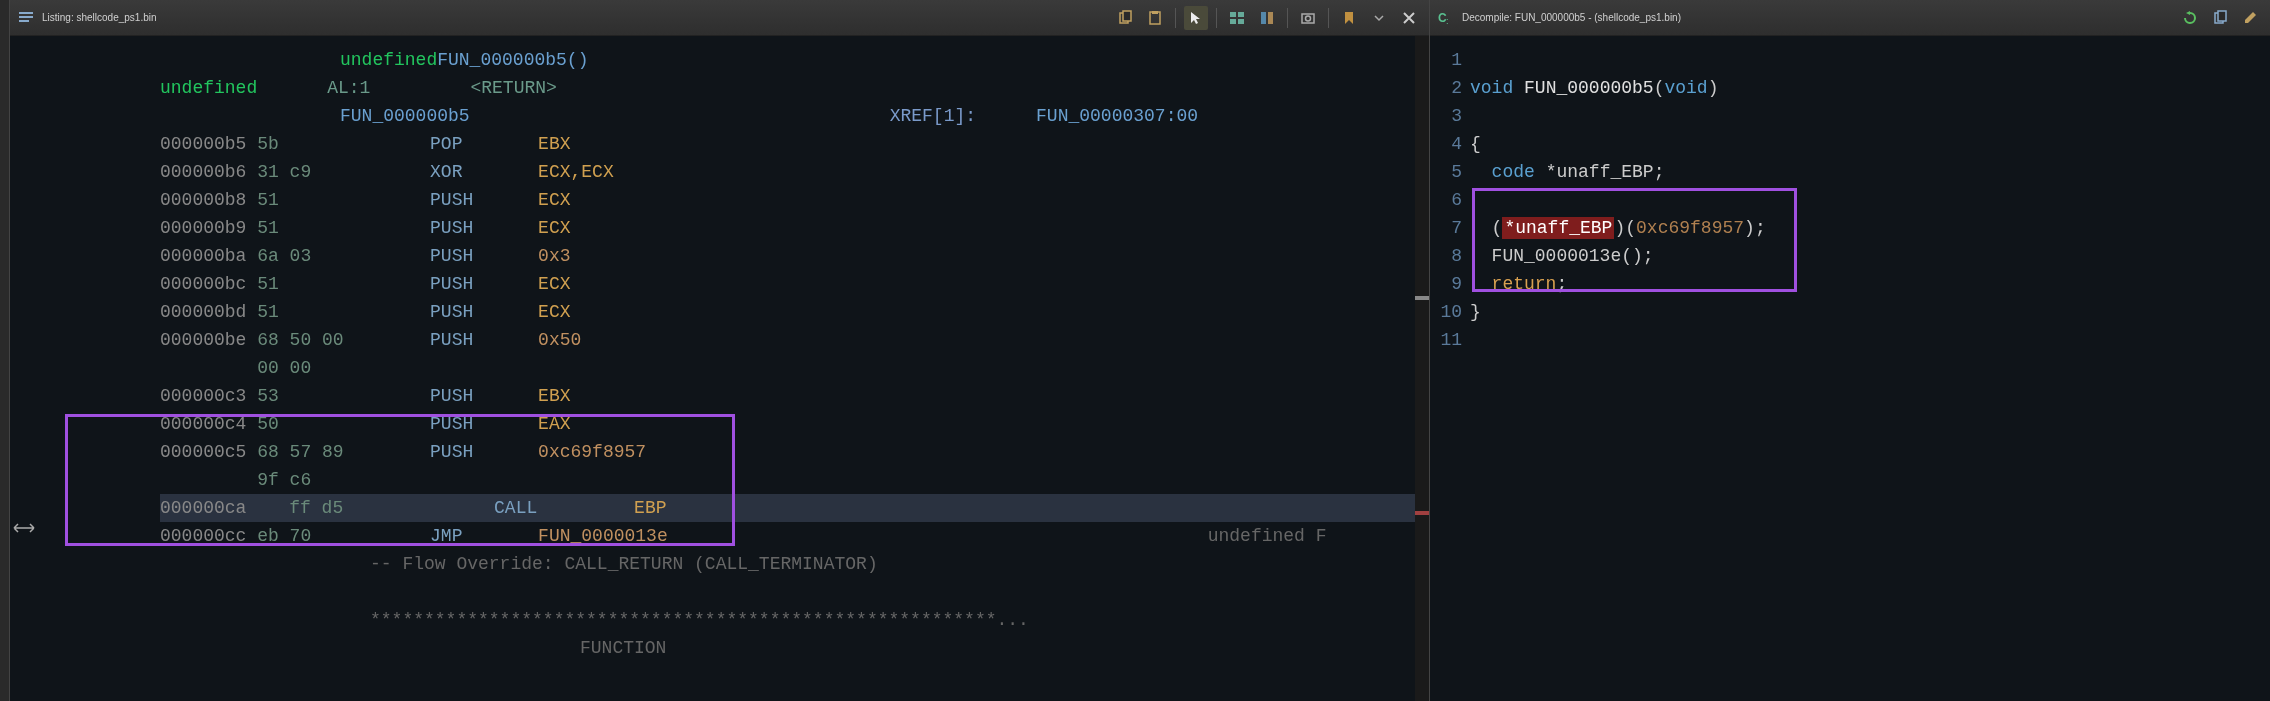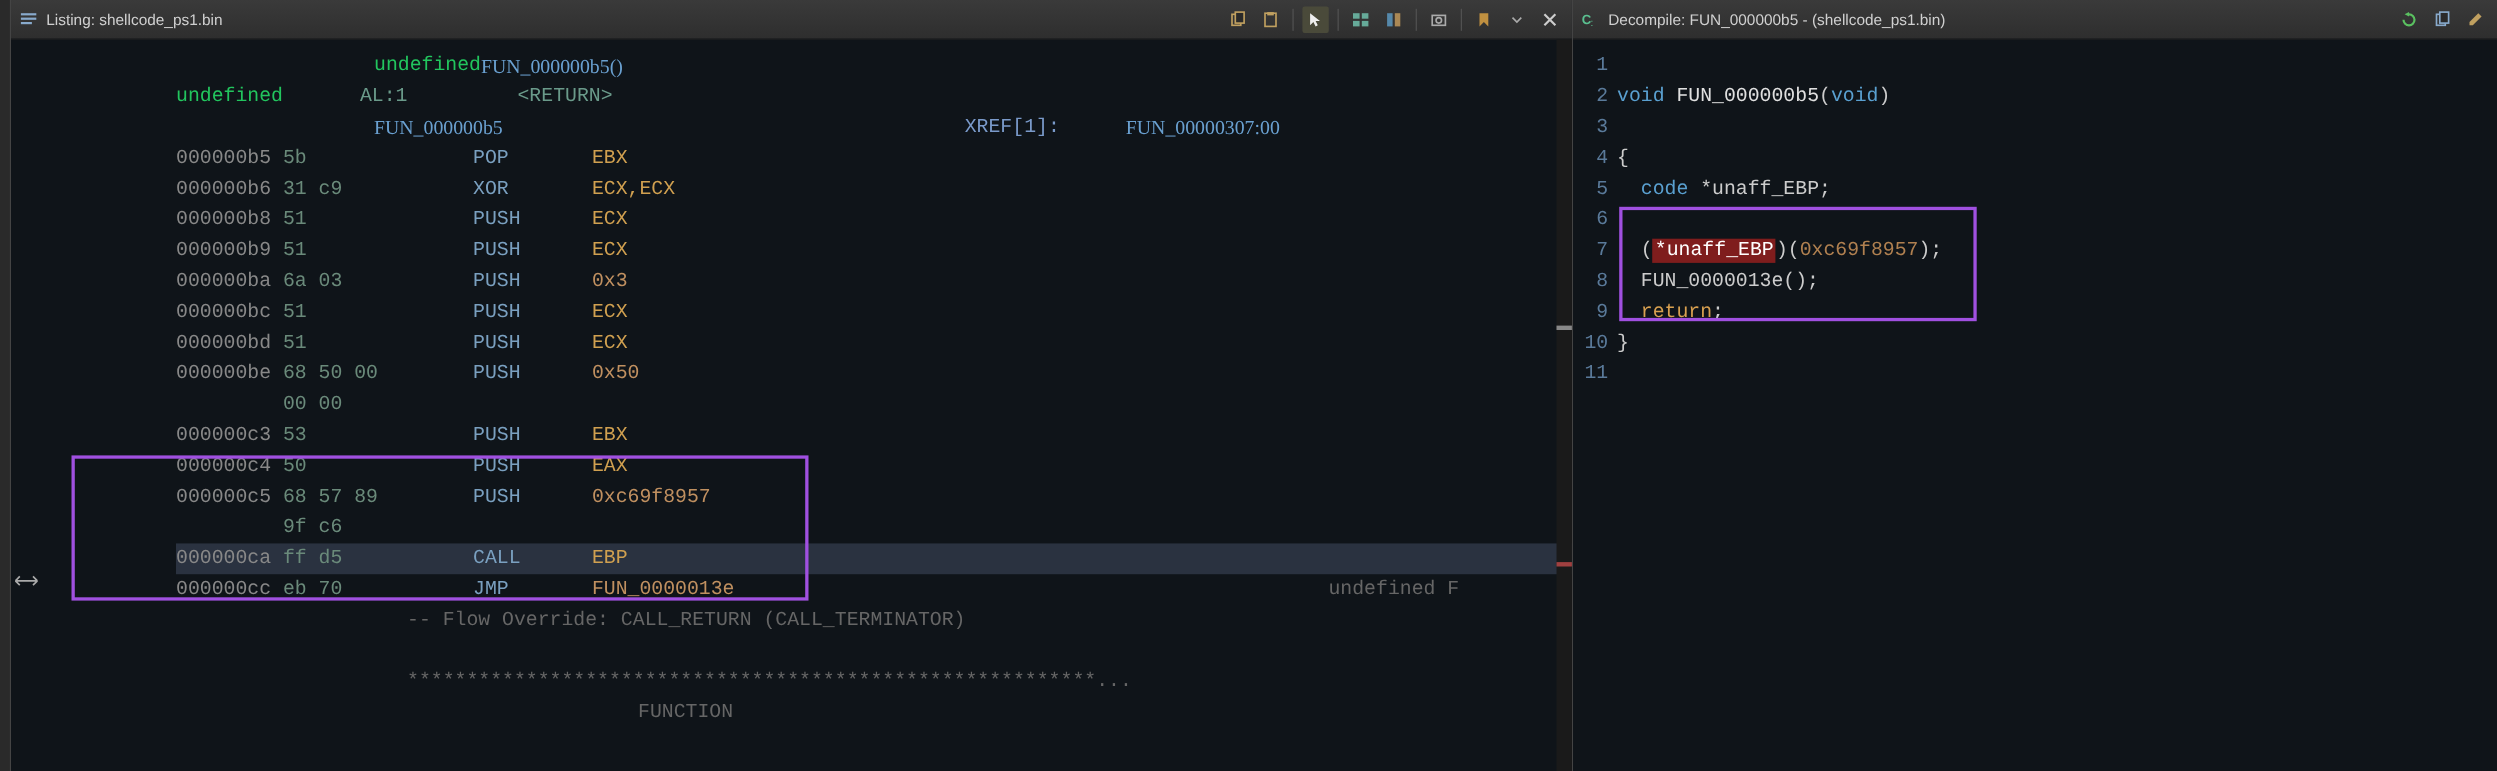--- a/index.html
+++ b/index.html
@@ -3,35 +3,35 @@
 <meta charset="utf-8">
 <style>
 * { margin:0; padding:0; box-sizing:border-box; }
 body { background:#1a1a1a; font-family:'Segoe UI',Arial,sans-serif; font-size:13px; color:#ccc; overflow:hidden; width:2270px; height:701px; }
 .main { display:flex; height:701px; }
 .left-gutter { width:10px; background:#2a2a2a; border-right:1px solid #444; }
 .listing-panel { width:1420px; background:#0f1419; display:flex; flex-direction:column; border-right:1px solid #444; position:relative; }
 .decompile-panel { flex:1; background:#0f1419; display:flex; flex-direction:column; }
 .titlebar { height:36px; background:linear-gradient(#3a3a3a,#2e2e2e); display:flex; align-items:center; padding:0 8px; border-bottom:1px solid #222; }
 .titlebar-icon { width:16px; height:16px; margin-right:8px; display:flex; align-items:center; justify-content:center; }
-.titlebar-title { color:#d0d0d0; font-size:14px; flex:1; }
+.titlebar-title { color:#d0d0d0; font-size:10px; flex:1; }
 .toolbar { display:flex; gap:6px; align-items:center; }
 .tool-btn { width:24px; height:24px; display:flex; align-items:center; justify-content:center; cursor:pointer; border-radius:2px; }
 .tool-sep { width:1px; height:20px; background:#555; margin:0 2px; }
 .code-area { flex:1; font-family:'Consolas','Courier New',monospace; font-size:18px; line-height:28px; padding:10px 0; overflow:auto; position:relative; }
 .listing-code { padding-left:150px; }
 .row { white-space:pre; height:28px; display:flex; align-items:center; }
-.row.hl { background:#2a3240; }
+.row.hl { background:#2a3240;gap:32px; }
 .addr { color:#888; }
 .bytes { color:#6a8a7a; }
 .mnem { color:#7aa0c0; }
 .opnd { color:#c09060;text-align:center; }
 .opnd-reg { color:#d0a050; }
 .kw { color:#22c55e; }
-.fn { color:#6aa0d0;font-family:Liberation Serif, serif; }
+.fn { color:#6aa0d0; }
 .ret { color:#6a9a8a; }
 .dim { color:#666; }
 .xref { color:#7a9aca; }
 .decomp-gutter { width:40px; text-align:right; padding-right:8px; color:#5a7a9a; display:inline-block; }
 .decomp-row { white-space:pre; height:28px; font-family:'Consolas','Courier New',monospace; font-size:18px; }
 .tkw { color:#d8a050; }
 .tfn { color:#e0e0e0; }
 .ttype { color:#5aa0d0; }
 .tnum { color:#b08050; }
 .thilite { background:#7f1d1d; color:#fff; padding:1px 2px; }

